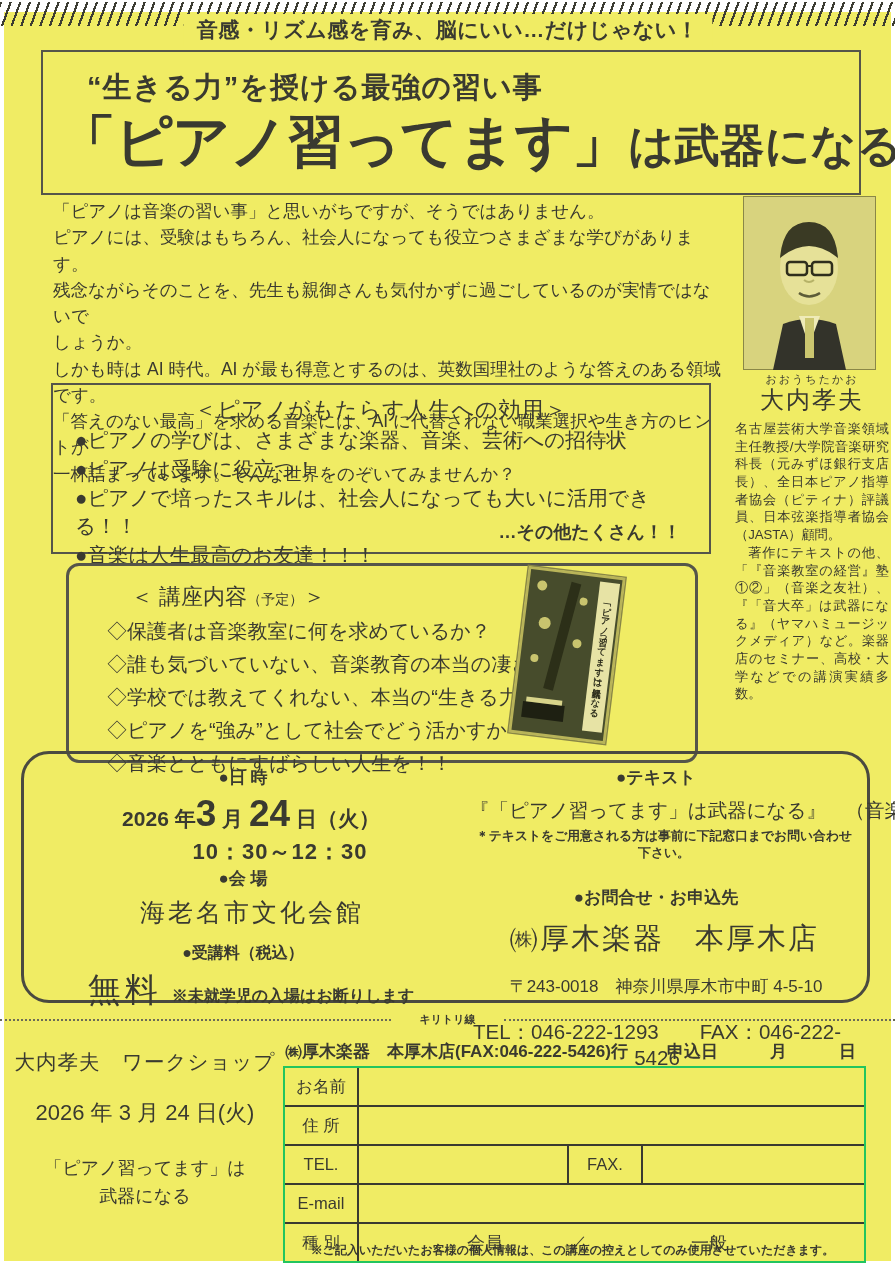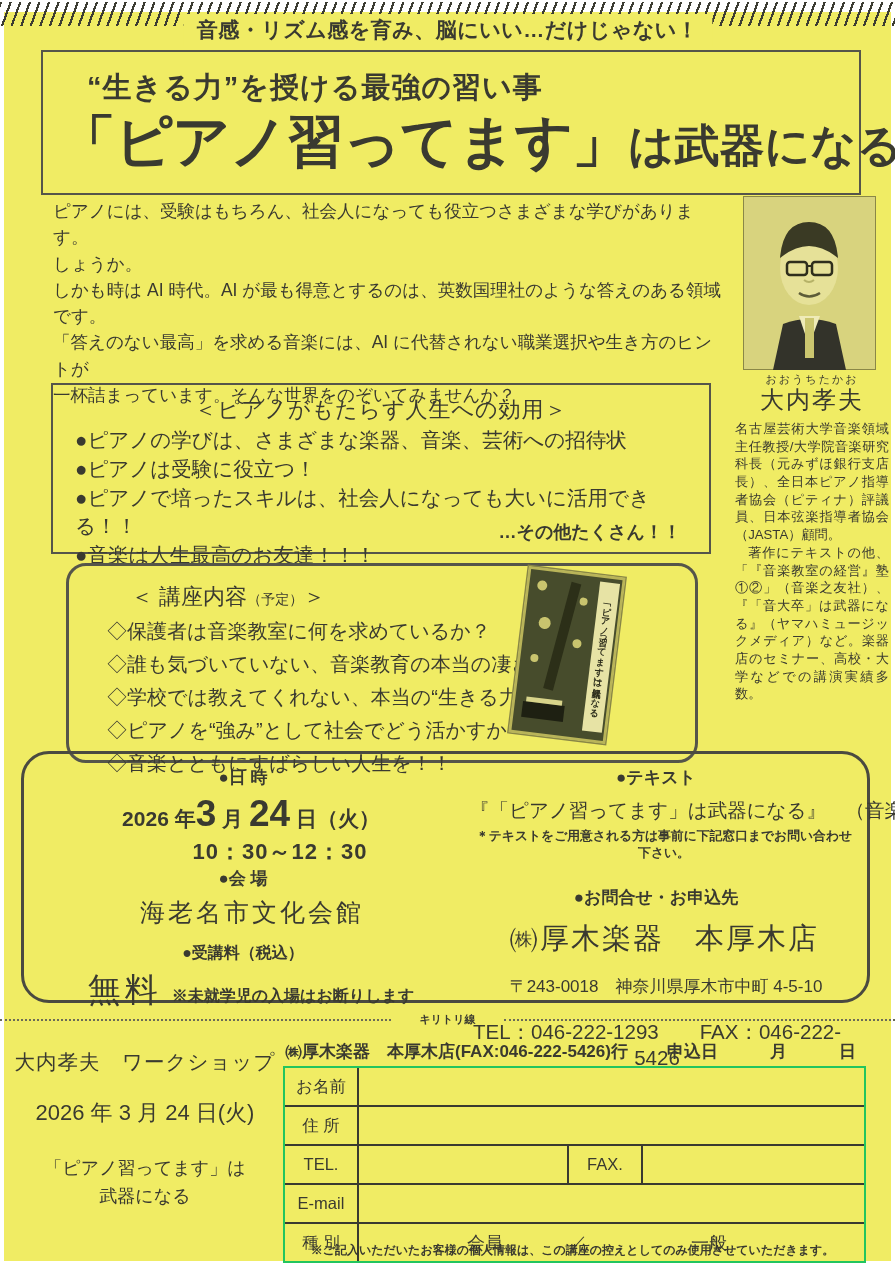--- a/index.html
+++ b/index.html
@@ -20,21 +20,21 @@
   .title-main .big{font-size:57px;letter-spacing:-1px;}
   .title-main .rest{font-size:45px;}
   
   .intro{position:absolute;left:53px;top:198px;width:672px;font-size:17.5px;line-height:1.5;}
   
   .benefits{position:absolute;left:51px;top:383px;width:656px;height:167px;border:2px solid #55554a;}
   .benefits .bh{margin-top:10px;text-align:center;font-size:22px;letter-spacing:1px;}
   .benefits .bi{margin:1px 0 0 22px;font-size:20.5px;}
   .benefits .bm{position:absolute;right:28px;bottom:8px;font-size:18px;font-weight:bold;}
   
-  .course{position:absolute;left:66px;top:563px;width:626px;height:194px;border:3px solid #55554a;border-radius:20px;}
+  .course{position:absolute;left:66px;top:563px;width:626px;height:194px;border:3px solid #55554a;border-radius:13px;}
   .course .ch{margin:16px 0 0 62px;font-size:22px;}
   .course .ch .note{font-size:14px;}
   .course .ci{margin:6px 0 0 38px;font-size:20px;}
   
   .book{position:absolute;left:518px;top:571px;width:92px;height:162px;transform:rotate(7deg);
     background:#474c2c;border:3px solid #b9b459;box-shadow:0 0 0 1px #8a8747;overflow:hidden;}
   .book .spine{position:absolute;right:2px;top:4px;height:150px;width:20px;background:#e7e3a5;
     writing-mode:vertical-rl;font-size:9px;font-weight:bold;color:#2e2e1c;text-align:center;line-height:20px;letter-spacing:0;}
   .book .trunk{position:absolute;left:34px;top:8px;width:10px;height:110px;background:#2c2f18;transform:rotate(8deg);}
   .book .dot{position:absolute;border-radius:50%;background:#c9c46e;}
@@ -106,21 +106,23 @@
   <div class="banner-text">音感・リズム感を育み、脳にいい…だけじゃない！</div>
 
   <div class="title-box">
     <div class="title-sub">“生きる力”を授ける最強の習い事</div>
     <div class="title-main">
       <span class="big">「ピアノ習ってます」</span><span class="rest">は武器になる！</span>
     </div>
   </div>
 
   <div class="intro">
+    <div>「ピアノは音楽の習い事」と思いがちですが、そうではありません。</div>
     <div>ピアノには、受験はもちろん、社会人になっても役立つさまざまな学びがあります。</div>
+    <div>残念ながらそのことを、先生も親御さんも気付かずに過ごしているのが実情ではないで</div>
     <div>しょうか。</div>
     <div>しかも時は AI 時代。AI が最も得意とするのは、英数国理社のような答えのある領域です。</div>
     <div>「答えのない最高」を求める音楽には、AI に代替されない職業選択や生き方のヒントが</div>
     <div>一杯詰まっています。そんな世界をのぞいてみませんか？</div>
   </div>
 
   <div class="benefits">
     <div class="bh">＜ピアノがもたらす人生への効用＞</div>
     <div class="bi">●ピアノの学びは、さまざまな楽器、音楽、芸術への招待状</div>
     <div class="bi">●ピアノは受験に役立つ！</div>

